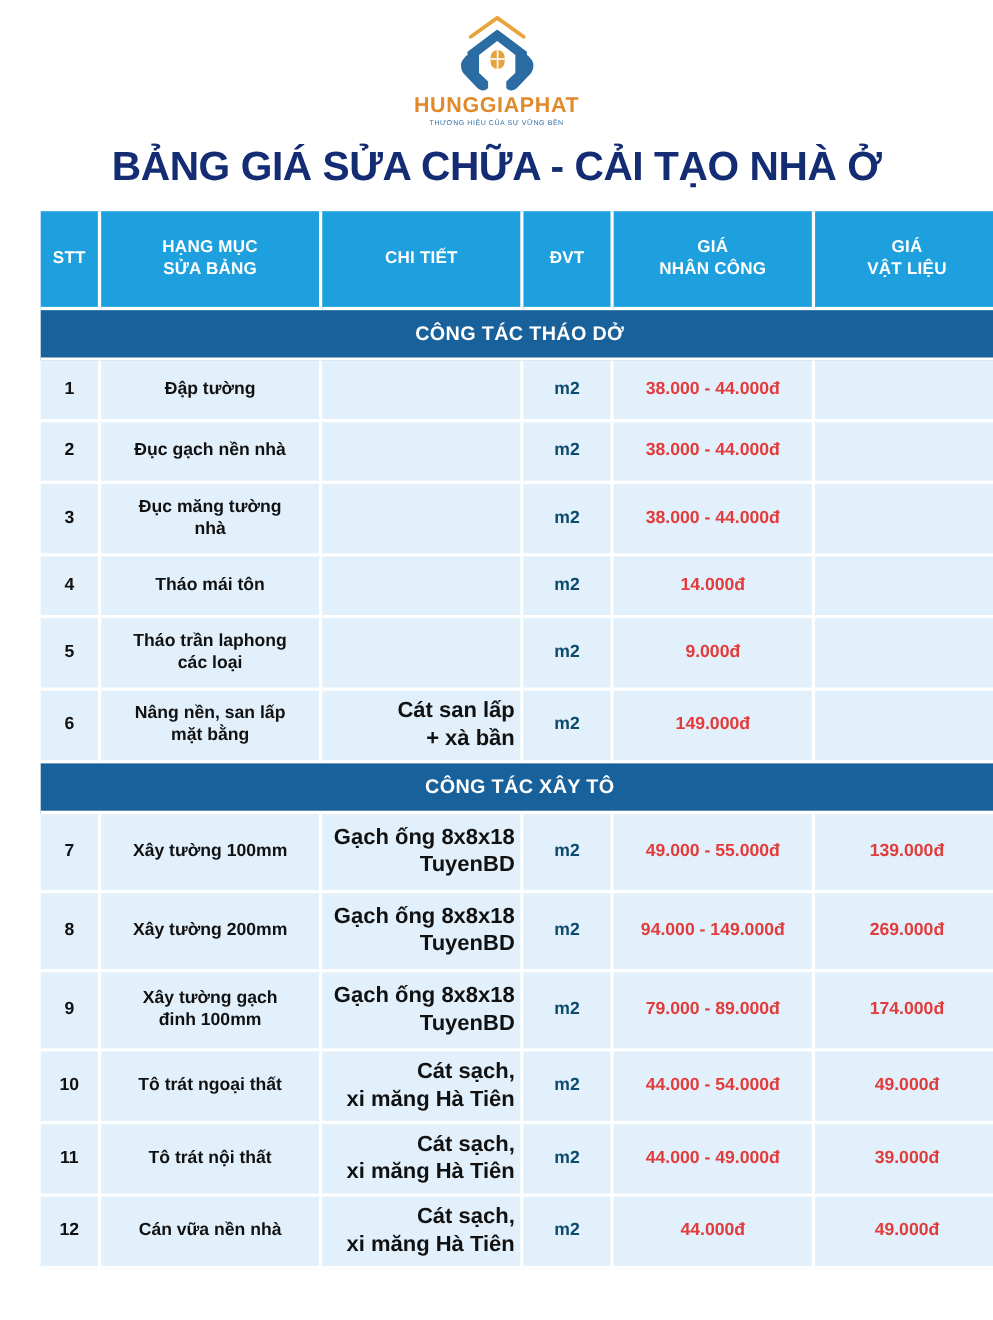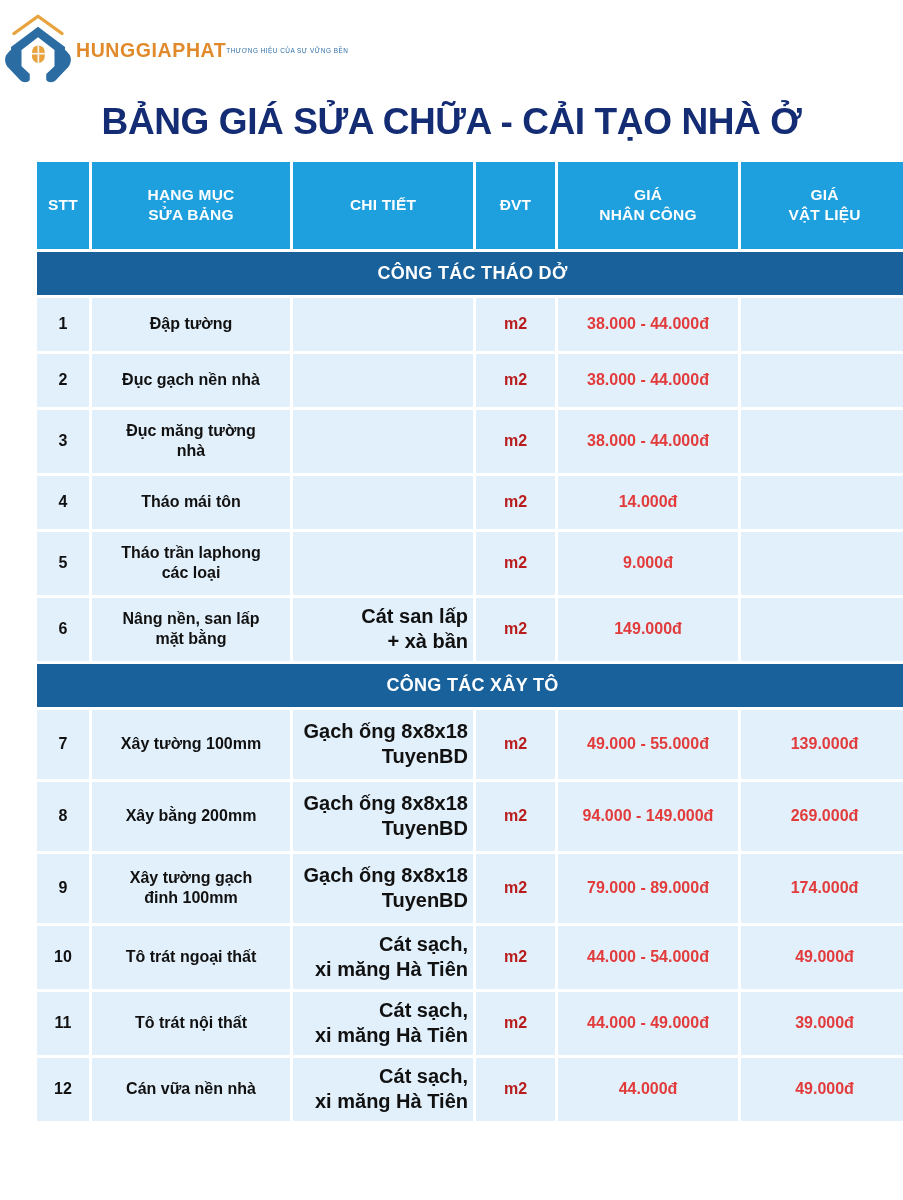--- a/index.html
+++ b/index.html
@@ -15,21 +15,21 @@
     font-family: "Liberation Sans", "DejaVu Sans", sans-serif;
     overflow: hidden;
     position: relative;
   }
 
   
   .logo-block {
     width: 100%;
     padding-top: 14px;
     display: flex;
-    flex-direction: row;
+    flex-direction: column;
     align-items: center;
   }
   .logo-mark {
     width: 76px;
     height: 72px;
     display: block;
   }
   .logo-wordmark {
     margin-top: 1px;
     font-family: "Liberation Sans", sans-serif;
@@ -134,21 +134,21 @@
   }
   td.cell-detail {
     font-weight: bold;
     font-size: 20px;
     color: #111111;
     text-align: right;
   }
   td.cell-unit {
     font-weight: bold;
     font-size: 16px;
-    color: #b91c1c;
+    color: #0c4a6e;
     text-align: center;
   }
   td.cell-labor, td.cell-material {
     font-weight: bold;
     font-size: 16px;
     color: #E23B3B;
   }
 
   tr.h1 td { height: 56px; }
   tr.h2 td { height: 66px; }
@@ -271,21 +271,21 @@
         <tr class="h3">
           <td class="cell-stt">7</td>
           <td class="cell-item"><span>Xây tường 100mm</span></td>
           <td class="cell-detail"><span>Gạch ống 8x8x18</span><br><span>TuyenBD</span></td>
           <td class="cell-unit">m2</td>
           <td class="cell-labor">49.000 - 55.000đ</td>
           <td class="cell-material">139.000đ</td>
         </tr>
         <tr class="h3">
           <td class="cell-stt">8</td>
-          <td class="cell-item"><span>Xây bằng 200mm</span></td>
+          <td class="cell-item"><span>Xây tường 200mm</span></td>
           <td class="cell-detail"><span>Gạch ống 8x8x18</span><br><span>TuyenBD</span></td>
           <td class="cell-unit">m2</td>
           <td class="cell-labor">94.000 - 149.000đ</td>
           <td class="cell-material">269.000đ</td>
         </tr>
         <tr class="h3">
           <td class="cell-stt">9</td>
           <td class="cell-item"><span>Xây tường gạch</span><br><span>đinh 100mm</span></td>
           <td class="cell-detail"><span>Gạch ống 8x8x18</span><br><span>TuyenBD</span></td>
           <td class="cell-unit">m2</td>

